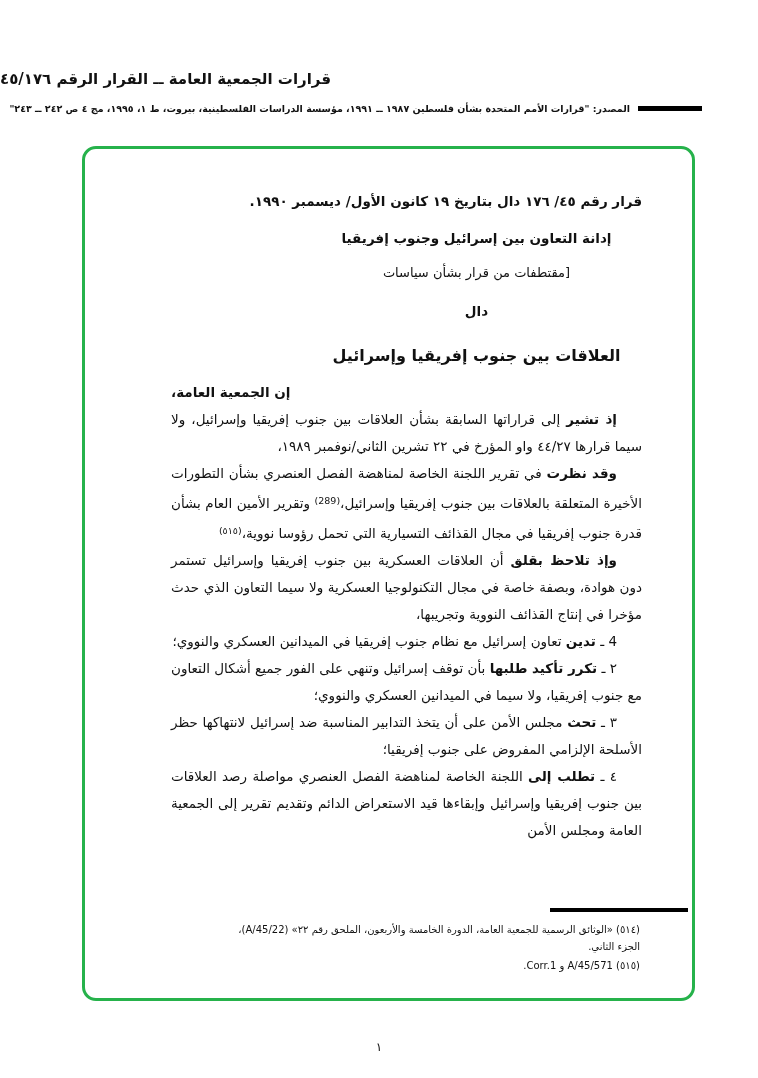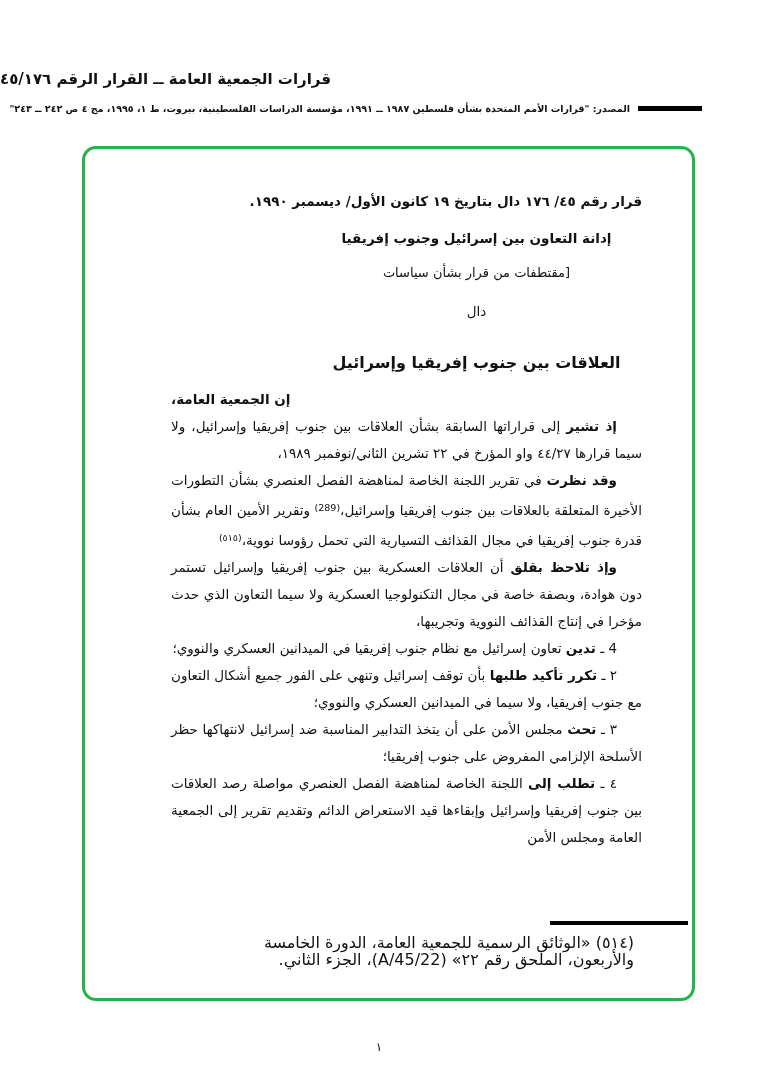--- a/index.html
+++ b/index.html
@@ -79,23 +79,23 @@
     font-weight: 700;
     line-height: 26px;
   }
   .bracket-line {
     margin: 0;
     font-size: 13px;
     font-weight: 400;
     line-height: 27px;
   }
   .section-letter {
-    margin: 12px 0 26px 0;
-    font-size: 13.5px;
-    font-weight: 400;
+    margin: 12px 0 19px 0;
+    font-size: 13.5px;
+    font-weight: 700;
     line-height: 26px;
   }
   .section-heading {
     margin: 0 0 10px 0;
     font-size: 16px;
     font-weight: 700;
     line-height: 26px;
   }
 
   .opening {
@@ -127,22 +127,22 @@
     left: 60px;
     direction: rtl;
   }
   .fn-sep {
     width: 138px;
     height: 4px;
     background: #000000;
     margin: 0 -46px 9px 0;
   }
   .fn {
-    margin: 8px;
-    font-size: 16px;
+    margin: 2px;
+    font-size: 10px;
     line-height: 17px;
     max-width: 410px;
   }
 
   .page-number {
     position: absolute;
     top: 1040px;
     left: 0;
     width: 100%;
     text-align: center;
@@ -184,19 +184,20 @@
 
     <p class="body-p"><span>٢ ـ </span><span class="lead">تكرر تأكيد طلبها</span><span> بأن توقف إسرائيل وتنهي على الفور جميع أشكال التعاون مع جنوب إفريقيا، ولا سيما في الميدانين العسكري والنووي؛</span></p>
 
     <p class="body-p"><span>٣ ـ </span><span class="lead">تحث</span><span> مجلس الأمن على أن يتخذ التدابير المناسبة ضد إسرائيل لانتهاكها حظر الأسلحة الإلزامي المفروض على جنوب إفريقيا؛</span></p>
 
     <p class="body-p"><span>٤ ـ </span><span class="lead">تطلب إلى</span><span> اللجنة الخاصة لمناهضة الفصل العنصري مواصلة رصد العلاقات بين جنوب إفريقيا وإسرائيل وإبقاءها قيد الاستعراض الدائم وتقديم تقرير إلى الجمعية العامة ومجلس الأمن</span></p>
 
     <div class="fn-area">
       <div class="fn-sep"></div>
       <p class="fn">(٥١٤) «الوثائق الرسمية للجمعية العامة، الدورة الخامسة والأربعون، الملحق رقم ٢٢» (A/45/22)، الجزء الثاني.</p>
+      <p class="fn">(٥١٥) A/45/571 و Corr.1.</p>
     </div>
 
   </div>
 
   <div class="page-number">١</div>
 
 </div>
 
 </body></html>

